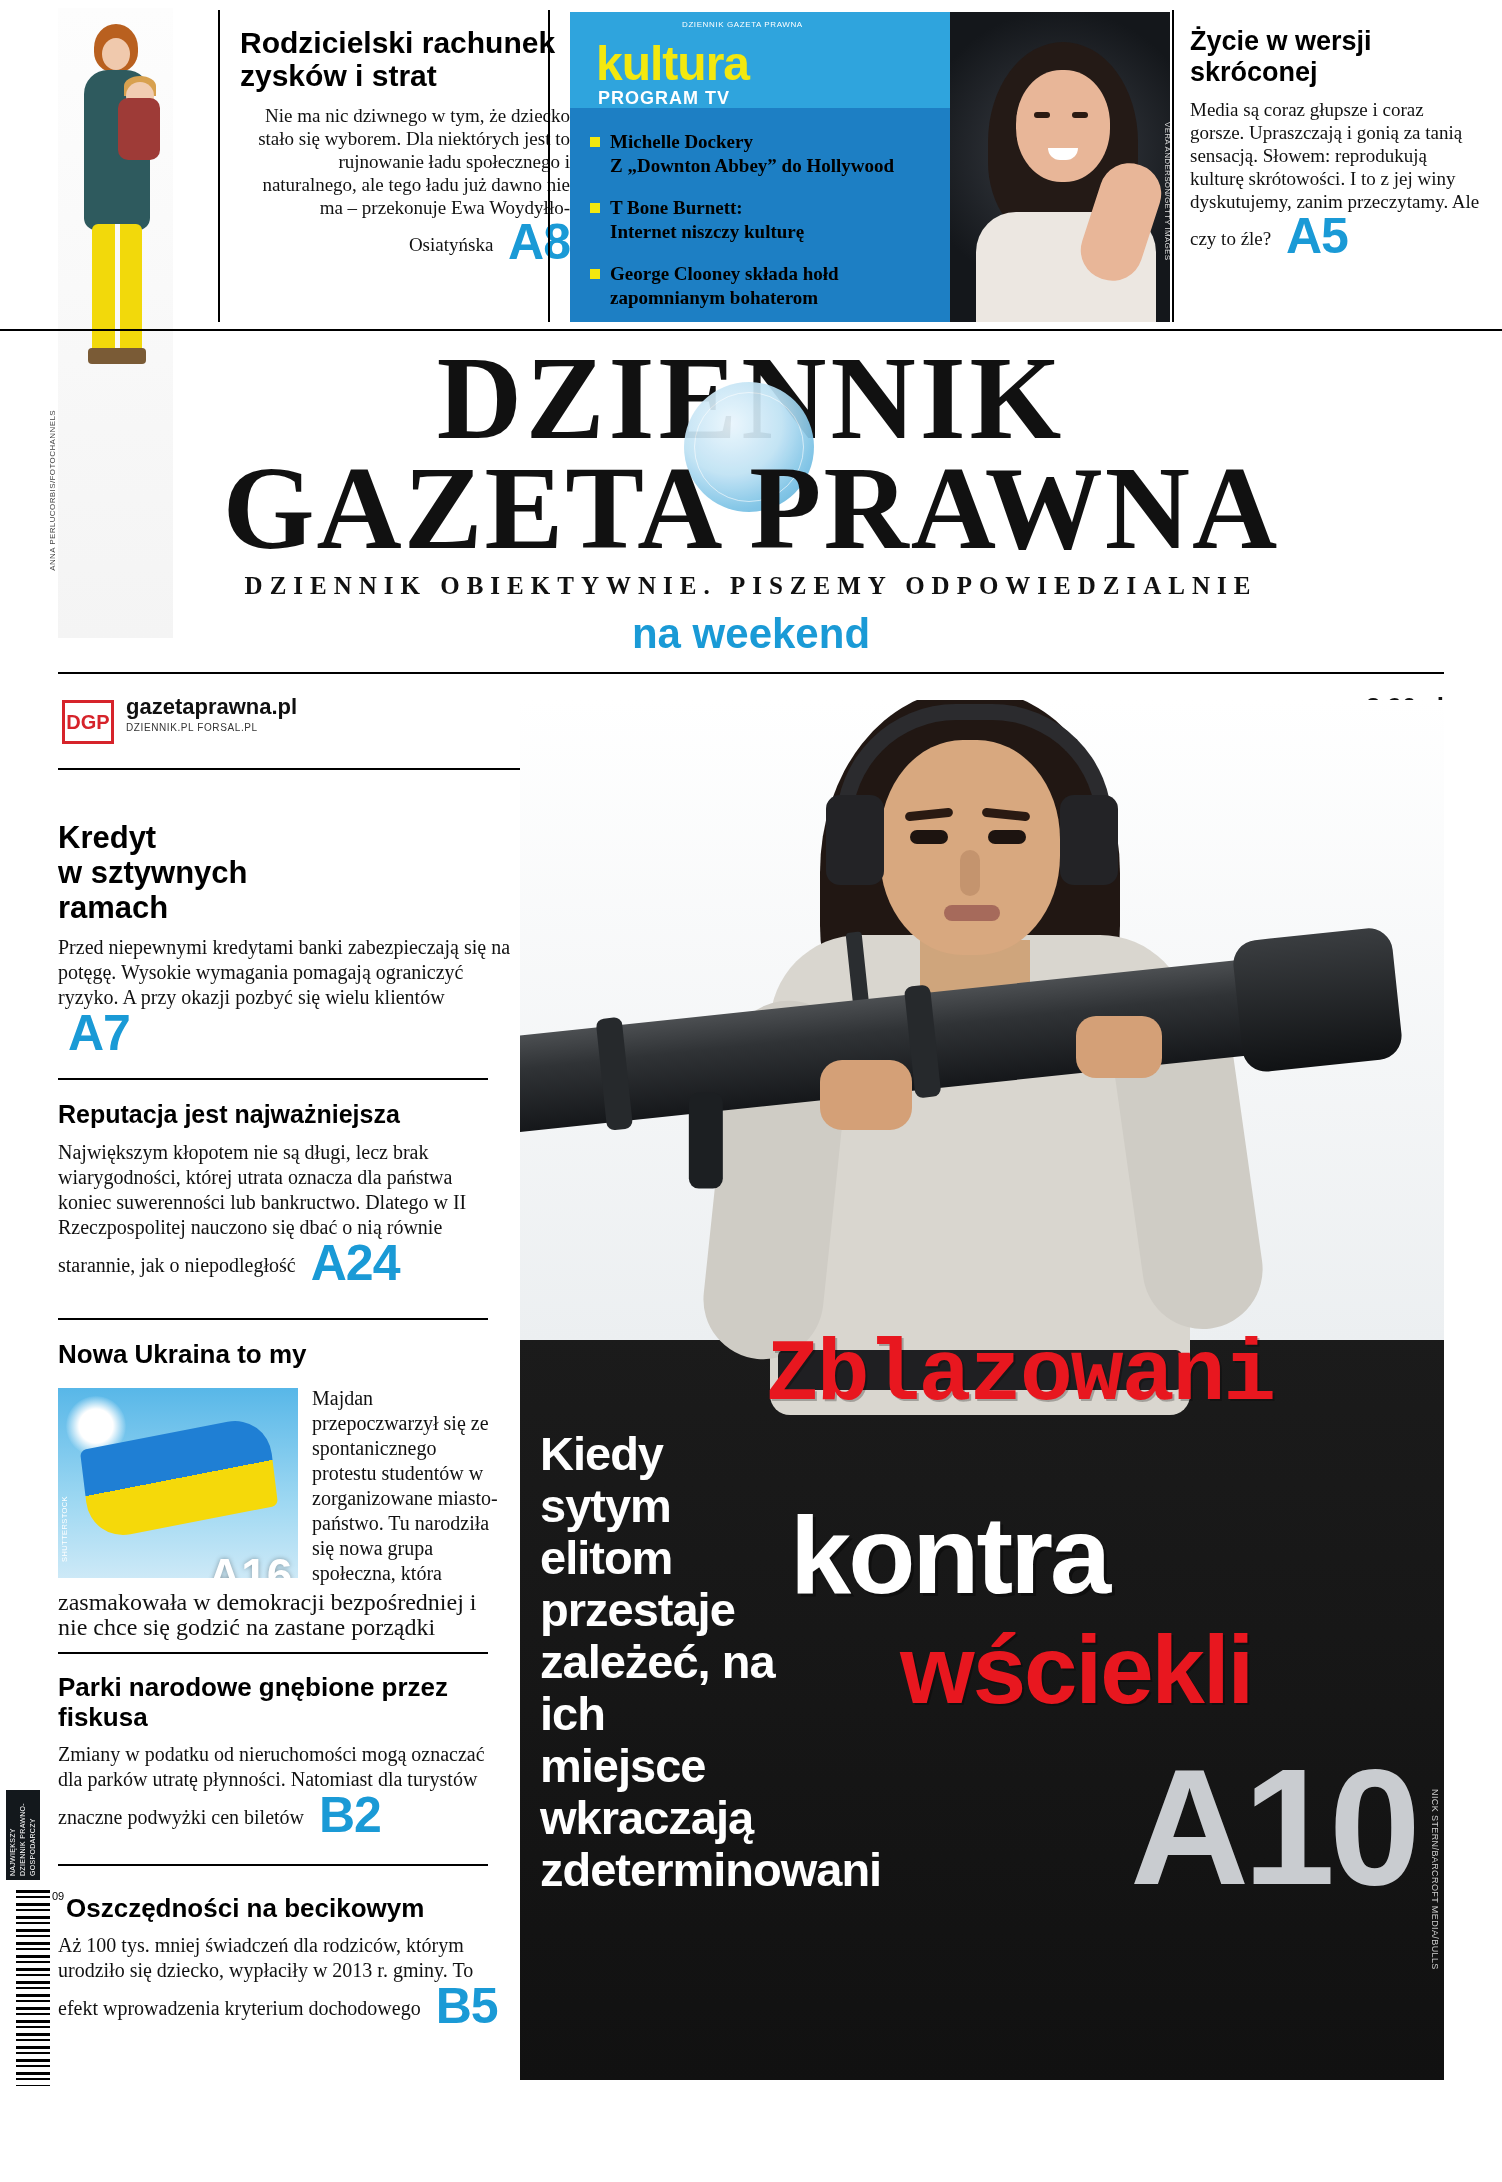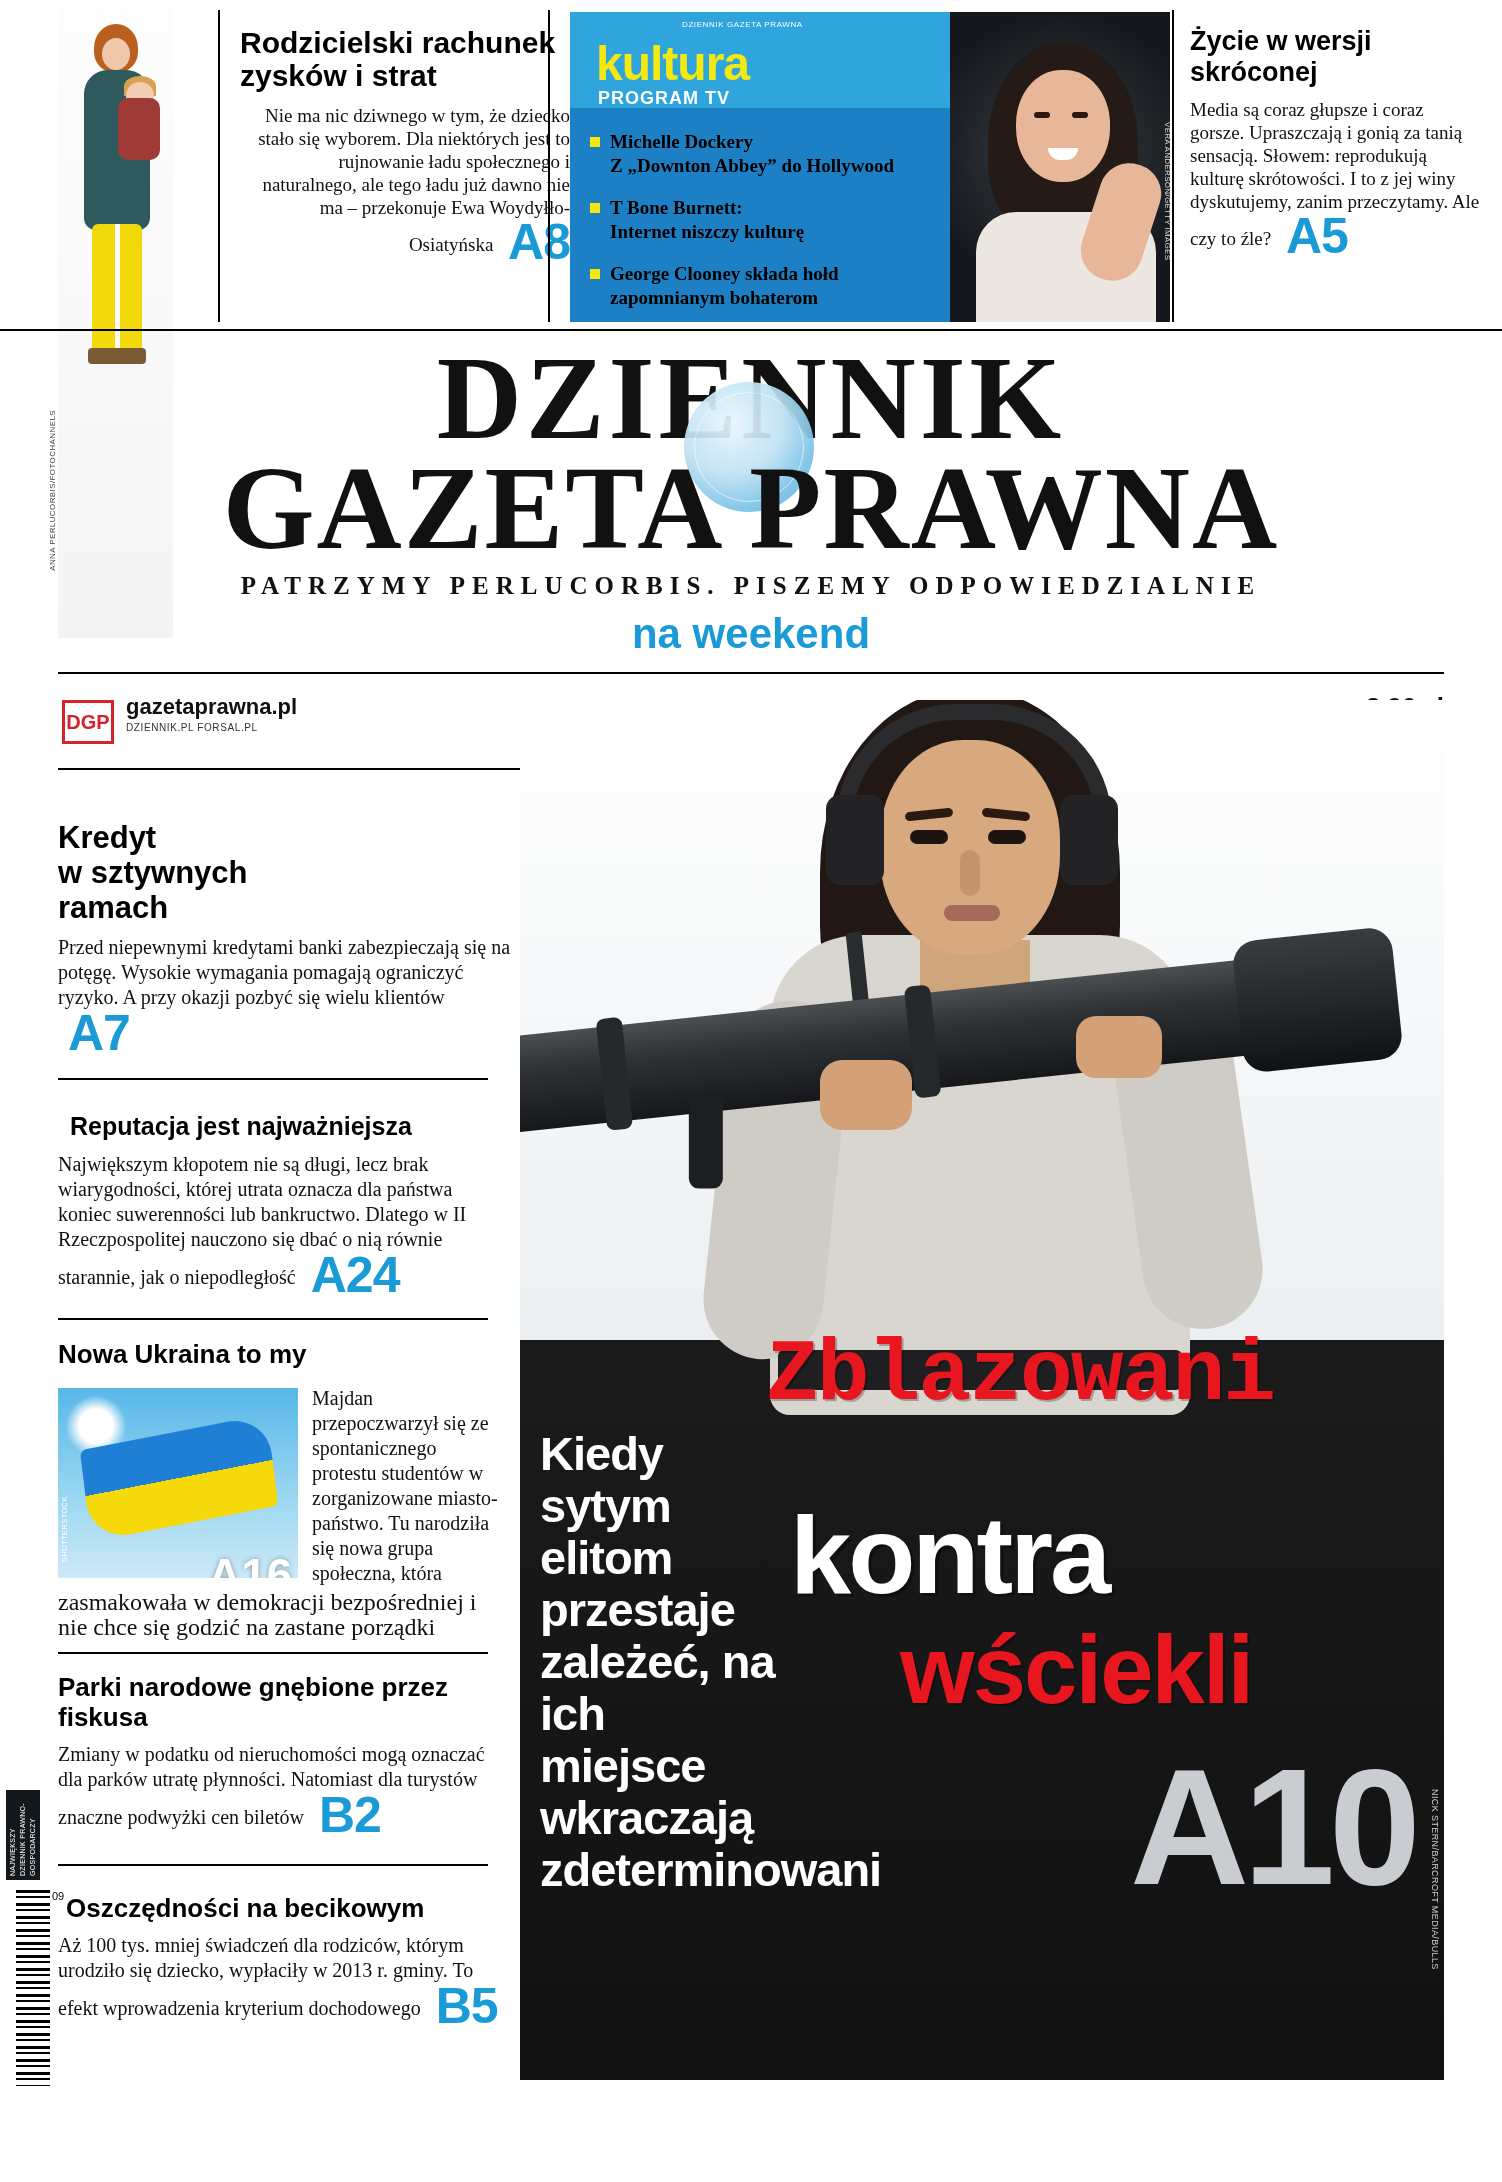--- a/index.html
+++ b/index.html
@@ -188,21 +188,21 @@
   .lc-h {
     font-family:"Liberation Sans", sans-serif; font-weight:bold; color:#000;
   }
   .lc-p { font-family:"Liberation Serif", serif; color:#111; }
   .hr-black { height:2px; background:#000; width:100%; }
 
   .block-kredyt h3 { margin:0; font-size:31px; line-height:35px; }
   .block-kredyt p { margin:10px 0 0 0; font-size:20px; line-height:25px; }
 
   .block2 { position:absolute; left:58px; top:1100px; width:430px; }
-  .block2 h3 { margin:12px; font-family:"Liberation Sans", sans-serif; font-weight:bold; font-size:25px; line-height:28px; }
+  .block2 h3 { margin:0; font-family:"Liberation Sans", sans-serif; font-weight:bold; font-size:25px; line-height:28px; }
   .block2 p { margin:12px 0 0 0; font-size:20px; line-height:25px; }
 
   .block3 { position:absolute; left:58px; top:1340px; width:440px; }
   .block3 h3 { margin:0; font-family:"Liberation Sans", sans-serif; font-weight:bold; font-size:26px; line-height:29px; }
   .ukr-photo {
     position:absolute; left:0; top:48px; width:240px; height:190px;
     background:linear-gradient(#58b7e8 0%, #9ed8f2 60%, #cde9f7 100%);
     overflow:hidden;
   }
   .ukr-photo .flag {
@@ -421,21 +421,21 @@
       </p>
     </div>
 
     <div class="rule-bottom"></div>
   </div>
 
   <div class="masthead">
     <div class="mh-title1">DZIENNIK</div>
     <div class="globe"></div>
     <div class="mh-title2">GAZETA PRAWNA</div>
-    <div class="mh-tag">PATRZYMY PERLUCORBIS. PISZEMY ODPOWIEDZIALNIE</div>
+    <div class="mh-tag">DZIENNIK OBIEKTYWNIE. PISZEMY ODPOWIEDZIALNIE</div>
     <div class="mh-weekend">na weekend</div>
   </div>
 
   <div class="inforule-top"></div>
   <div class="dgp-logo">DGP</div>
   <div class="info-site">gazetaprawna.pl</div>
   <div class="info-site-sub">DZIENNIK.PL   FORSAL.PL</div>
   <div class="info-date">Piątek – niedziela  |  28 lutego – 2 marca 2014</div>
   <div class="info-issue">NR 41 (3682 W2) ROK 20 ISSN 2080-6744, NR INDEKSU 348 066</div>
   <div class="info-price">3,90 zł</div>

